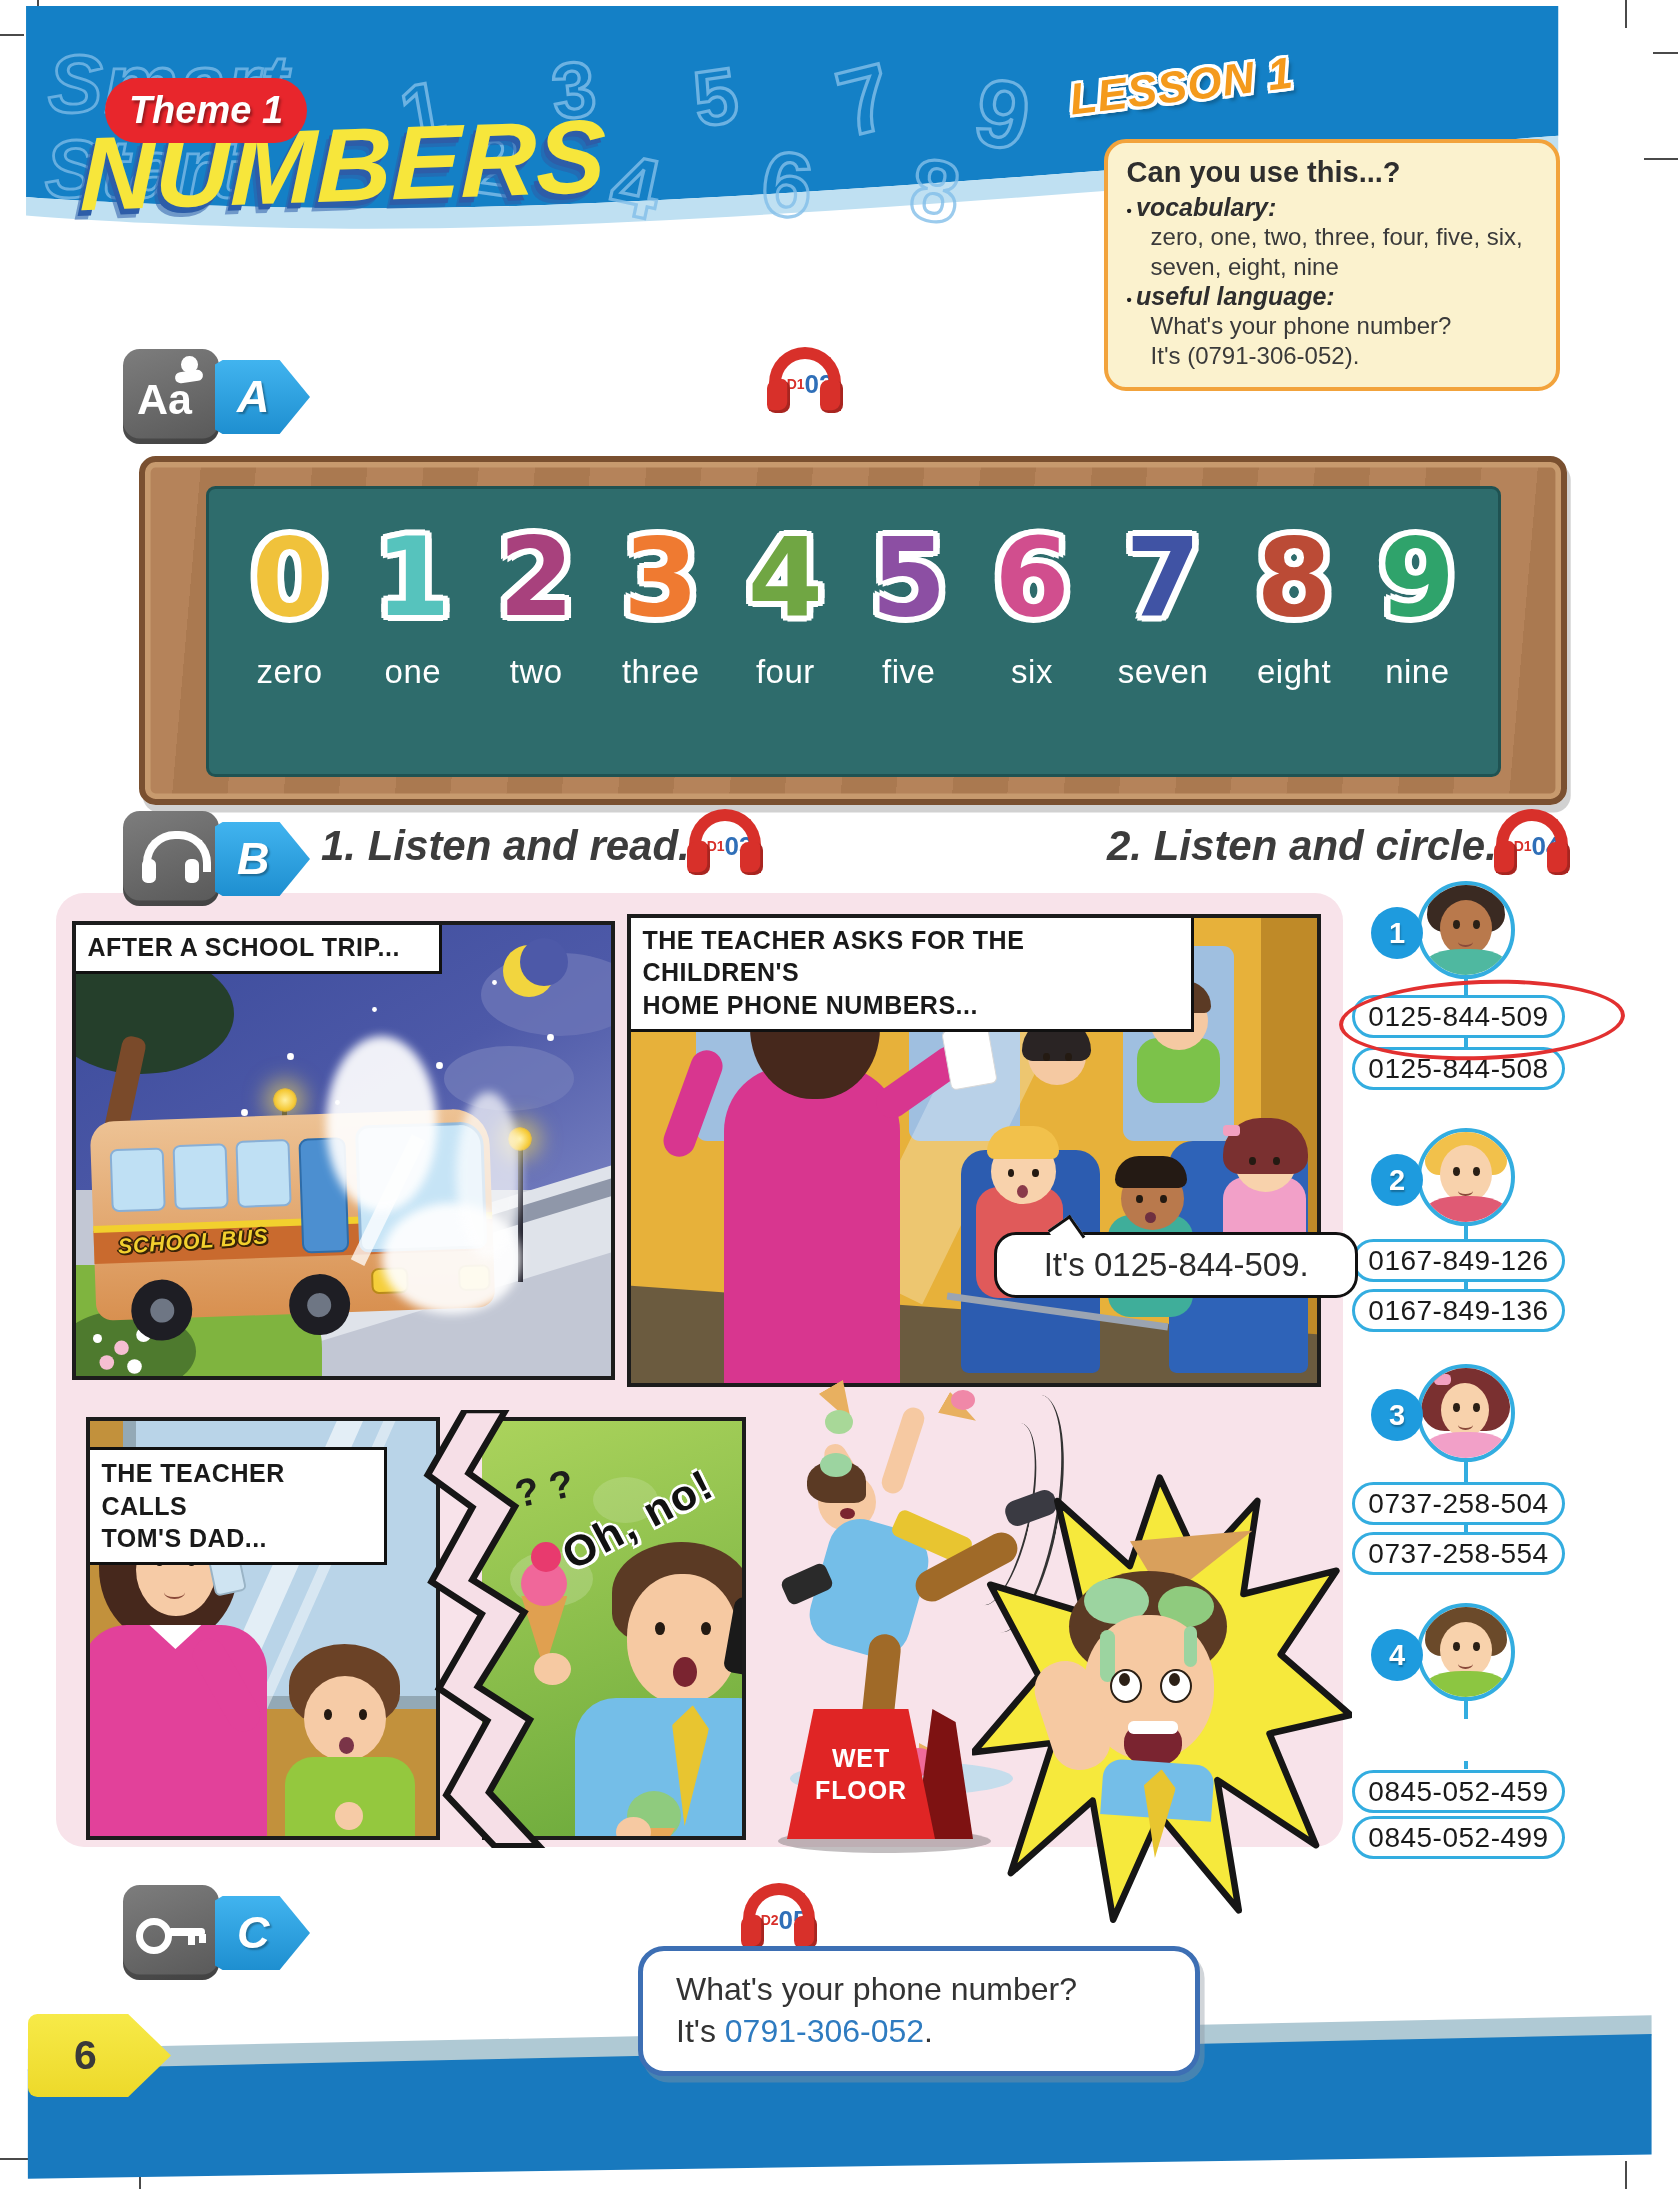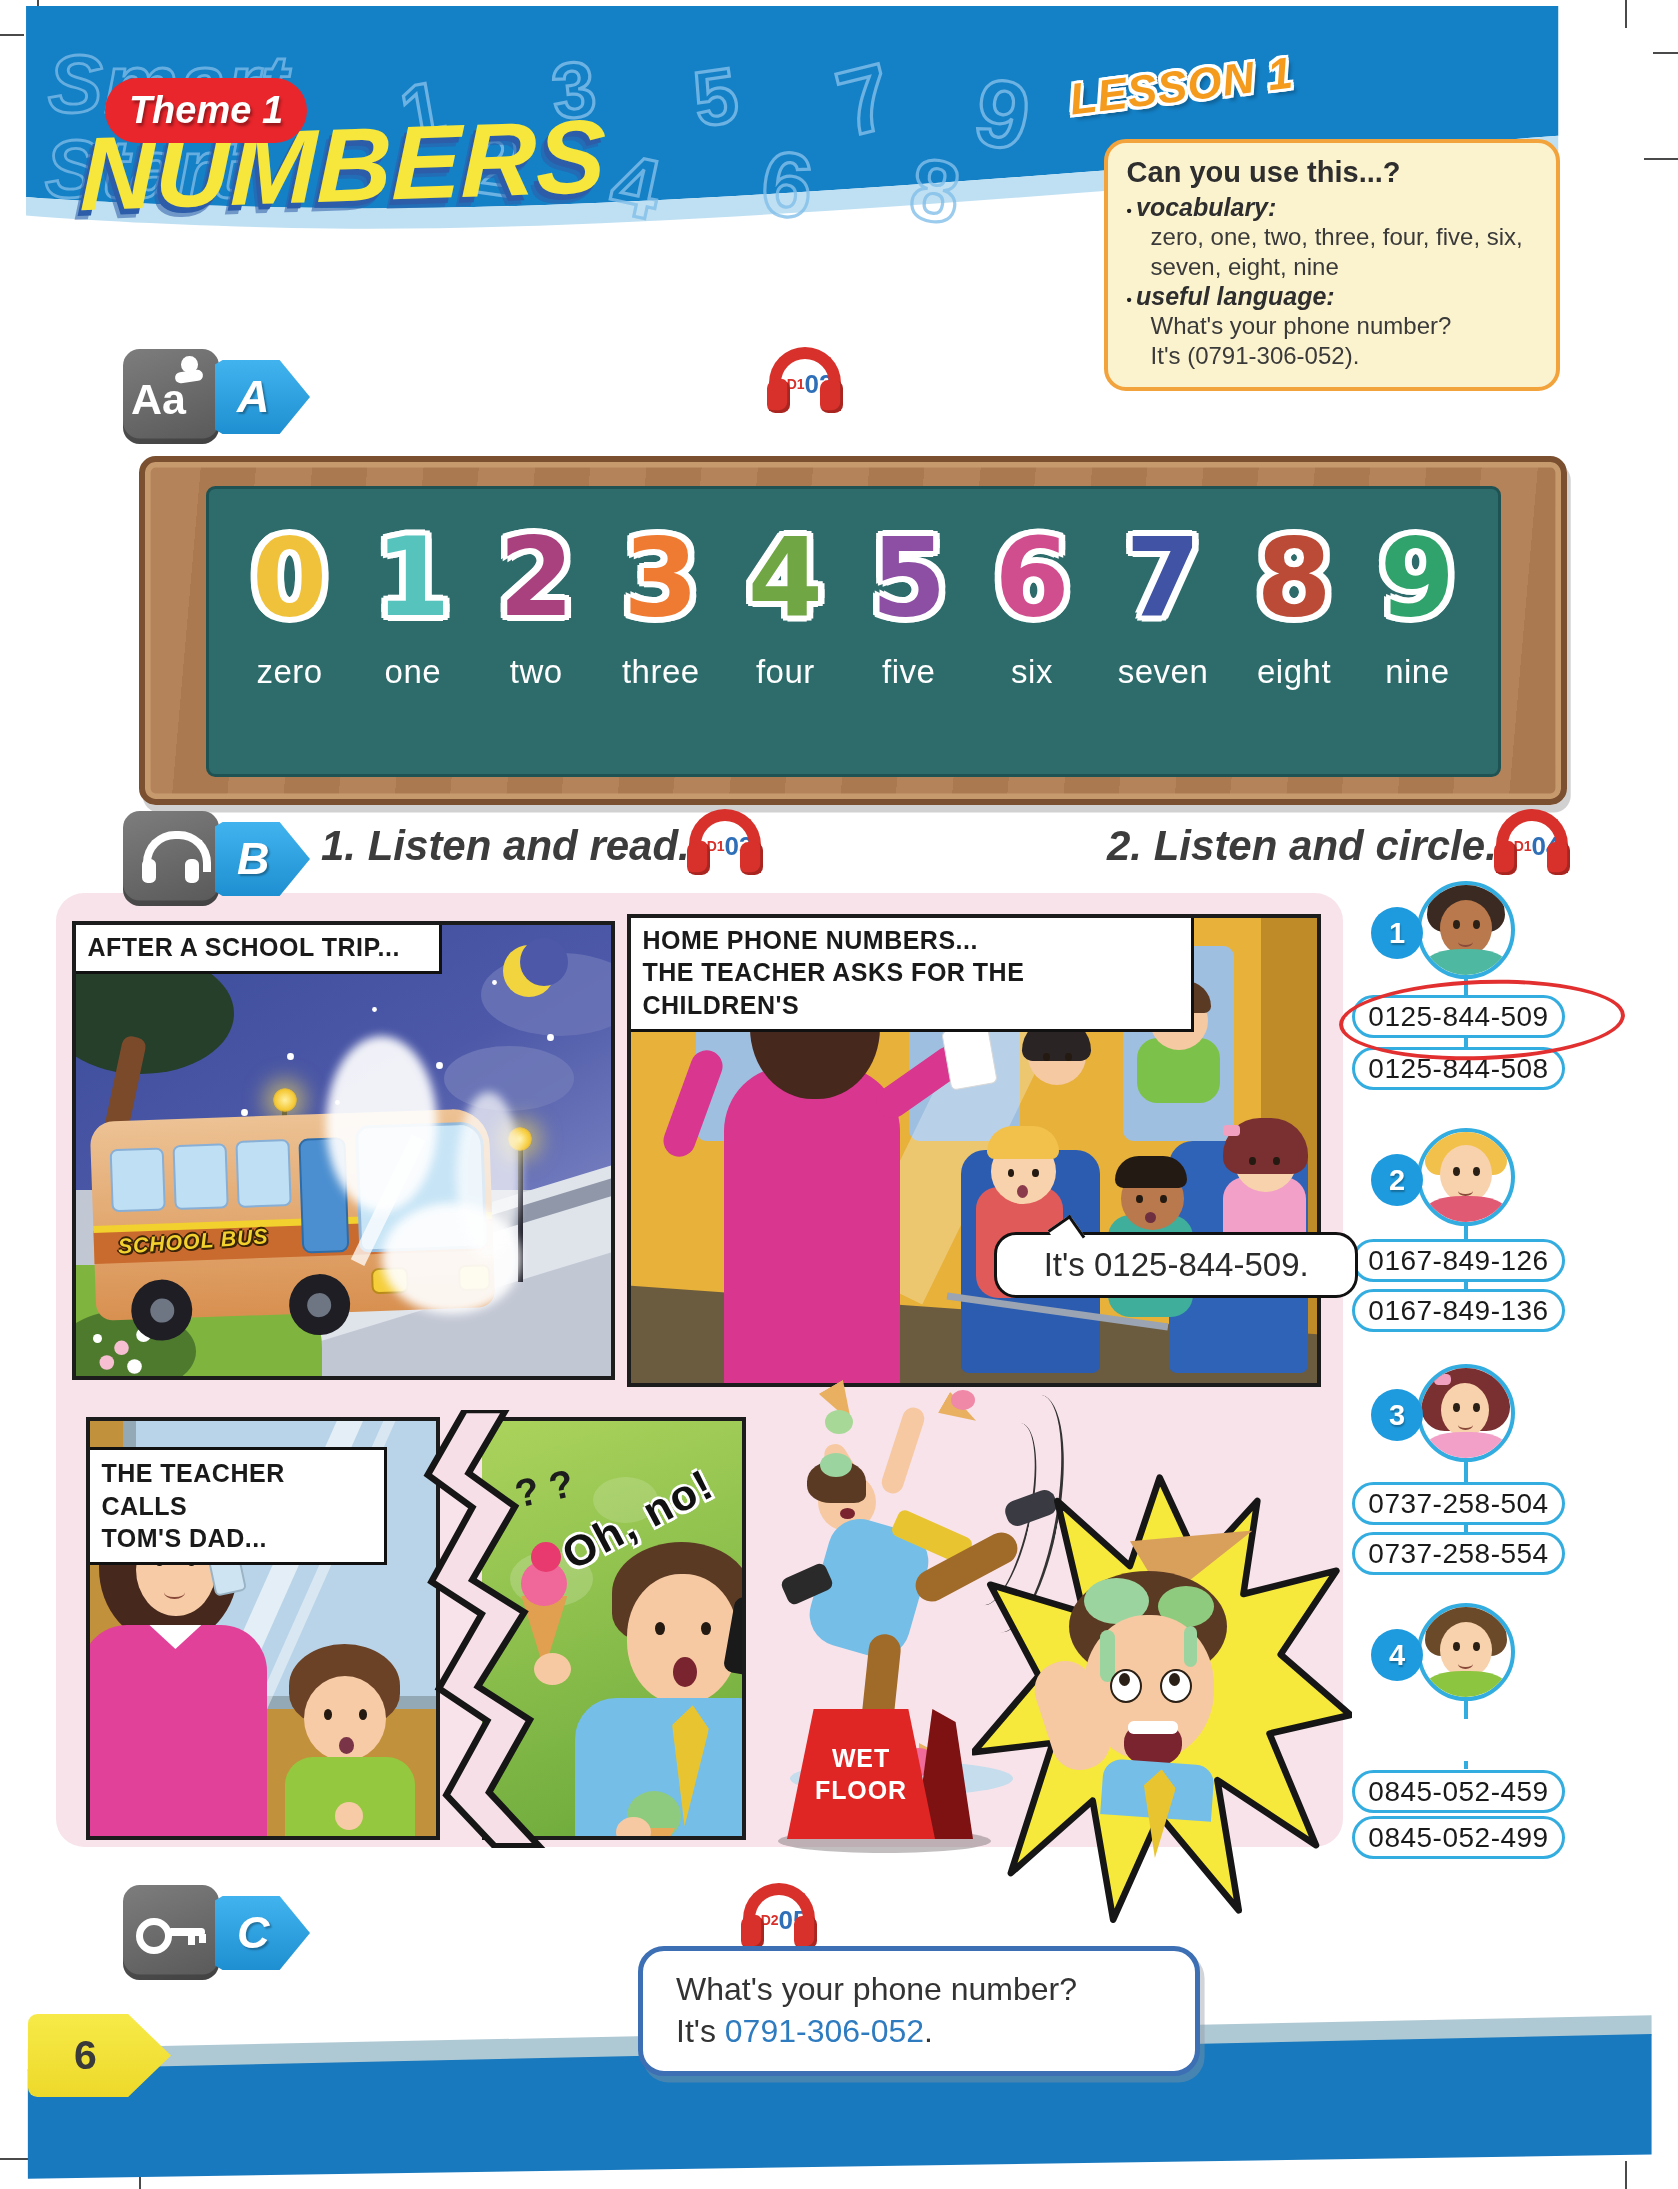--- a/index.html
+++ b/index.html
@@ -144,21 +144,21 @@
     <div class="info-title">Can you use this...?</div>
     <div><span style="font-weight:800;">• </span><span class="info-label">vocabulary:</span></div>
     <div class="info-line">zero, one, two, three, four, five, six,</div>
     <div class="info-line">seven, eight, nine</div>
     <div><span style="font-weight:800;">• </span><span class="info-label">useful language:</span></div>
     <div class="info-line">What's your phone number?</div>
     <div class="info-line">It's (0791-306-052).</div>
   </div>
 
   <div class="grayicon" style="left:123px;top:349px;">
-    <div class="abs" style="left:8px;top:26px;color:#fff;font-weight:800;font-size:43px;">Aa</div>
+    <div class="abs" style="left:14px;top:26px;color:#fff;font-weight:800;font-size:43px;">Aa</div>
     <div class="abs" style="left:58px;top:7.4px;width:16.7px;height:16.7px;background:#fff;border-radius:50%;"></div>
     <div class="abs" style="left:52px;top:22px;width:28px;height:11px;background:#fff;border-radius:5.6px;transform:rotate(-8deg);"></div>
   </div>
   <div class="tag" style="left:215px;top:360px;">
       <span>A</span>
     </div>
   <div class="cd" style="left:768px;top:347px;">
     <div class="cd-center">
       <span class="cd-disc">CD1</span>
       <span class="cd-track">02</span>
@@ -343,22 +343,22 @@
 
     <div class="abs" style="left:37px;top:37px;width:278px;height:436px;">
       <div class="abs" style="left:56px;top:111px;width:176px;height:325px;background:#D8368F;border-radius:65px 65px 9.3px 9.3px;"></div>
       <div class="abs" style="left:82px;top:-3.7px;width:130px;height:148px;background:#46281C;border-radius:48%;"></div>
       <div class="abs" style="left:202px;top:111px;width:102px;height:32px;background:#D8368F;border-radius:16.7px;transform:rotate(-35deg);"></div>
       <div class="abs" style="left:278px;top:56px;width:24px;height:24px;background:#F5C9A2;border-radius:50%;"></div>
       <div class="abs" style="left:278px;top:72px;width:45px;height:58px;background:#fff;border:1.9px solid #d8d8d8;border-radius:5.6px;transform:rotate(-10deg);"></div>
       <div class="abs" style="left:9.3px;top:93px;width:32px;height:111px;background:#D8368F;border-radius:16.7px;transform:rotate(20deg);"></div>
     </div>
     <div class="cap" style="left:-4.6px;top:-4.6px;width:568px;box-sizing:border-box;">
+      <div>THE TEACHER ASKS FOR THE CHILDREN'S</div>
       <div>HOME PHONE NUMBERS...</div>
-      <div>THE TEACHER ASKS FOR THE CHILDREN'S</div>
     </div>
   </div>
 
   <div class="bubble" style="left:994px;top:1232px;width:325px;font-size:33px;">
     <div class="tailup" style="left:56px;"></div>
     <div>It's 0125-844-509.</div>
   </div>
 
   <div class="panel" style="left:86px;top:1417px;width:354px;height:423px;">
     <div class="abs" style="inset:0;background:#C2913C;"></div>

